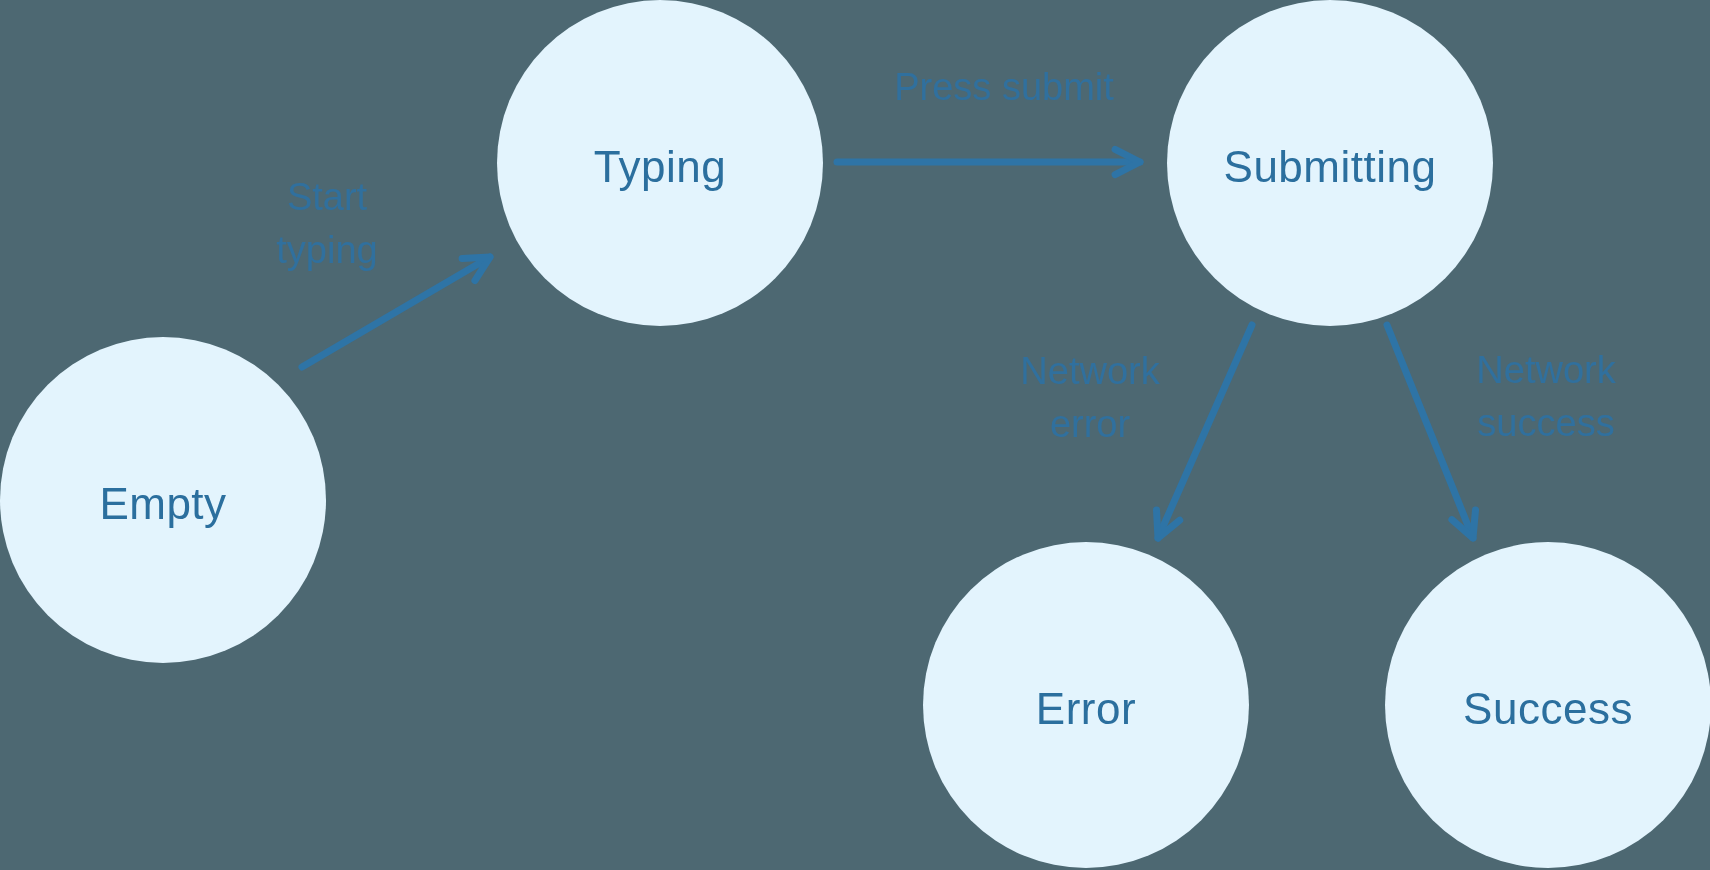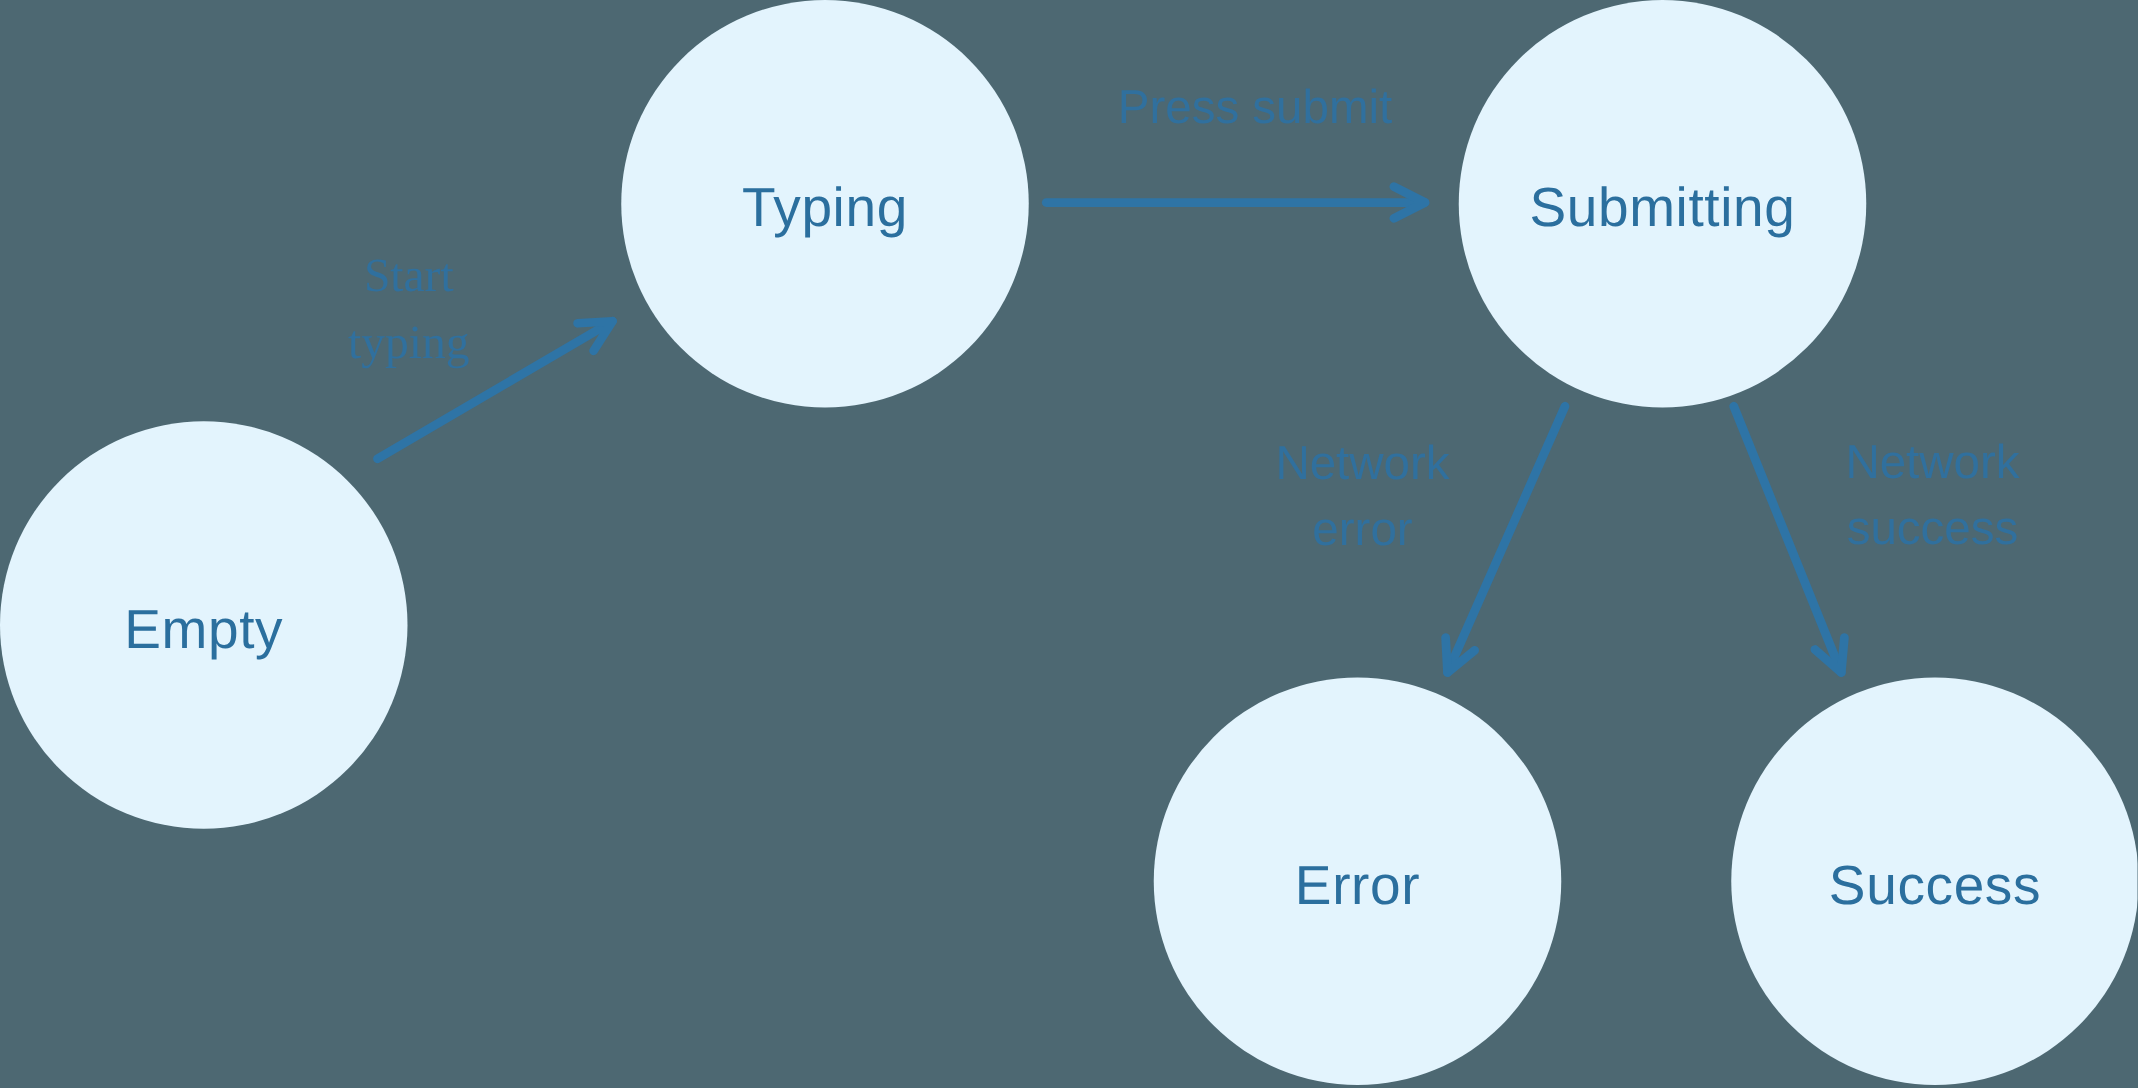--- a/index.html
+++ b/index.html
@@ -69,21 +69,21 @@
   .edge-label {
     position: absolute;
     transform: translate(-50%, -50%);
     color: var(--edge-label);
     font-size: 38px;
     line-height: 53px;
     text-align: center;
     white-space: nowrap;
   }
   .edge-label span { display: block; }
-  .lbl-start-typing    { left: 327px;  top: 248px; font-family: Liberation Serif, serif; }
+  .lbl-start-typing    { left: 327px;  top: 224px; }
   .lbl-press-submit    { left: 988px;  top: 87px; margin-left: 16px; }
   .lbl-network-error   { left: 1090px; top: 398px; }
   .lbl-network-success { left: 1546px; top: 397px; }
 </style>
 </head>
 <body>
 
 <div class="stage">
 
   <svg class="edges-layer" viewBox="0 0 1710 870" xmlns="http://www.w3.org/2000/svg">

